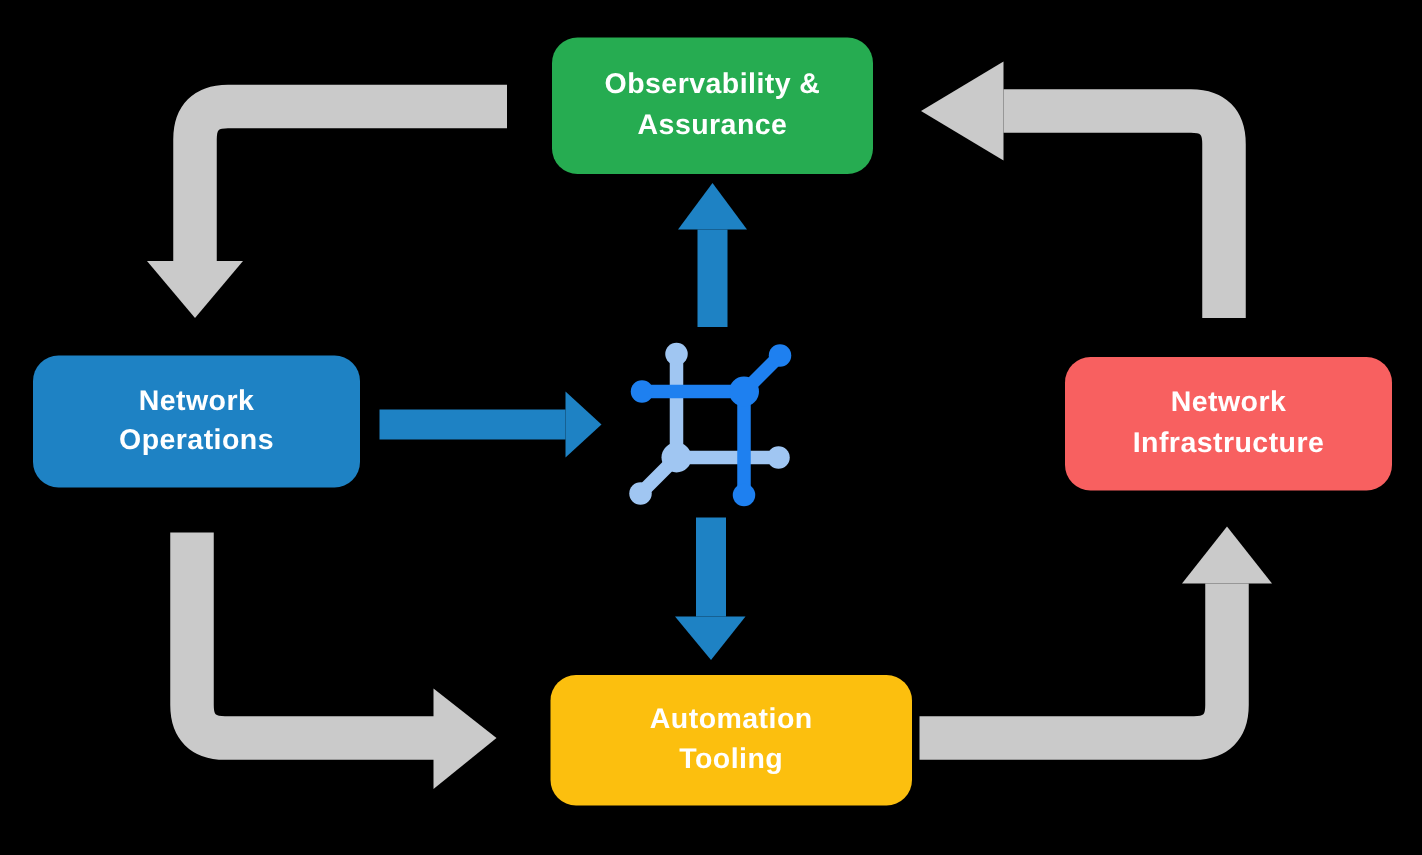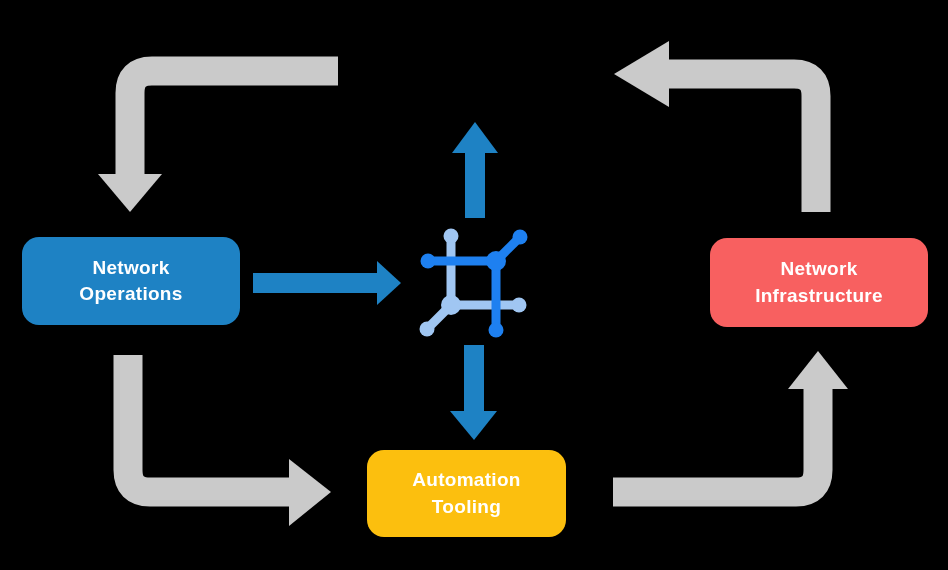--- a/index.html
+++ b/index.html
@@ -34,21 +34,21 @@
     color: var(--label_text, #fff);
     font-size: 19px;
     font-weight: 600;
     letter-spacing: 0.3px;
     line-height: 1.38;
   }
   .node-label { white-space: pre-line; }
   .node-observability { left: 368px; top: 25px;  width: 214px; height: 91px; }
   .node-operations    { left: 22px;  top: 237px; width: 218px; height: 88px; }
   .node-infrastructure{ left: 710px; top: 238px; width: 218px; height: 89px; }
-  .node-automation    { left: 367px; top: 450px; width: 199px; height: 87px; justify-content: center; }
+  .node-automation    { left: 367px; top: 450px; width: 241px; height: 87px; justify-content: center; }
 </style>
 </head>
 <body>
 
 <div id="stage">
 
   <svg id="arrow-layer" viewBox="0 0 948 570" xmlns="http://www.w3.org/2000/svg">
 
     <g>
       <path class="arrow-gray-shaft" d="M338 71 L152 71 Q130 71 130 93 L130 175"></path>
@@ -98,20 +98,24 @@
       <line class="icon-dark-line" x1="16" y1="39" x2="84" y2="39"></line>
       <line class="icon-dark-line" x1="84" y1="39" x2="84" y2="108"></line>
       <line class="icon-dark-line" x1="84" y1="39" x2="108" y2="15"></line>
       <circle class="icon-dark-fill" cx="16" cy="39" r="7.5"></circle>
       <circle class="icon-dark-fill" cx="108" cy="15" r="7.5"></circle>
       <circle class="icon-dark-fill" cx="84" cy="108" r="7.5"></circle>
       <circle class="icon-dark-fill" cx="84" cy="39" r="10"></circle>
     </g>
   </svg>
 
+  <div class="node node-observability" style="background-color: rgb(38, 172, 81);">
+    <span class="node-label">Observability &amp;
+Assurance</span>
+  </div>
 
   <div class="node node-operations" style="background-color: rgb(30, 130, 196);">
     <span class="node-label">Network
 Operations</span>
   </div>
 
   <div class="node node-infrastructure" style="background-color: rgb(248, 96, 96);">
     <span class="node-label">Network
 Infrastructure</span>
   </div>

